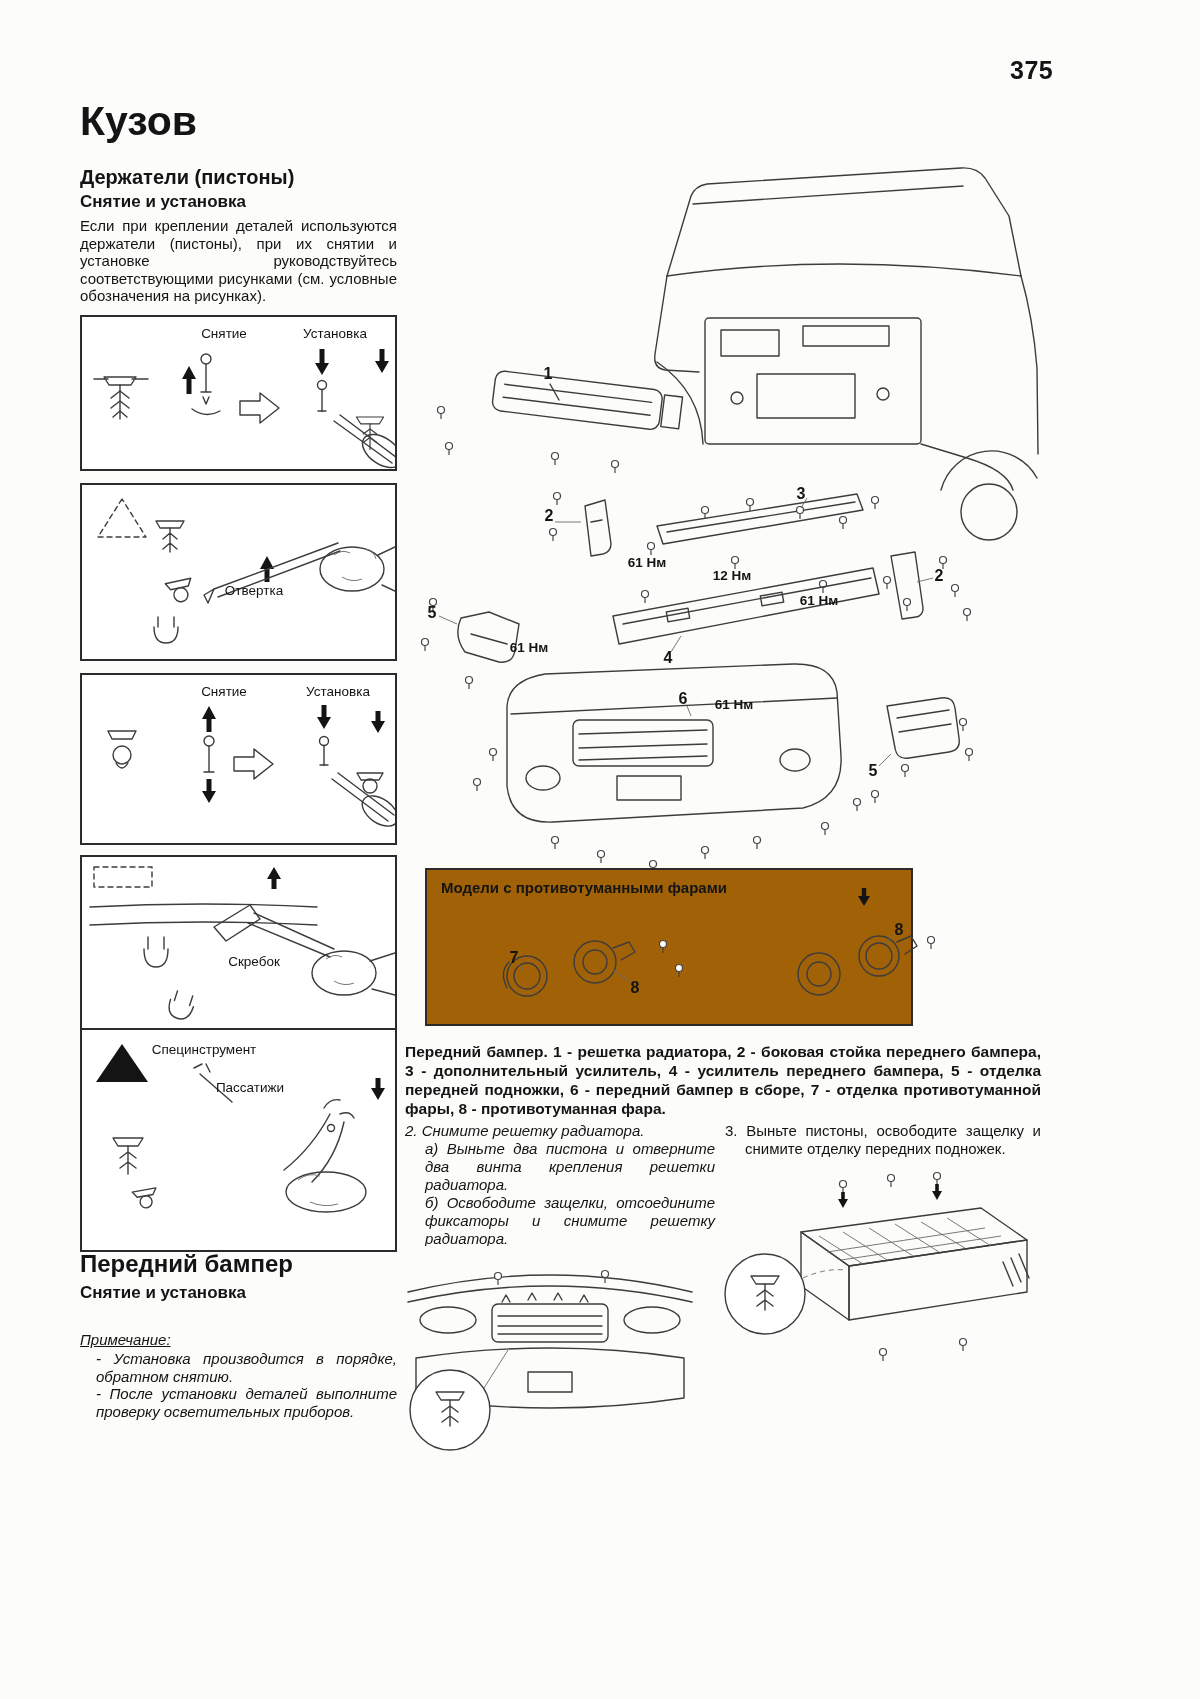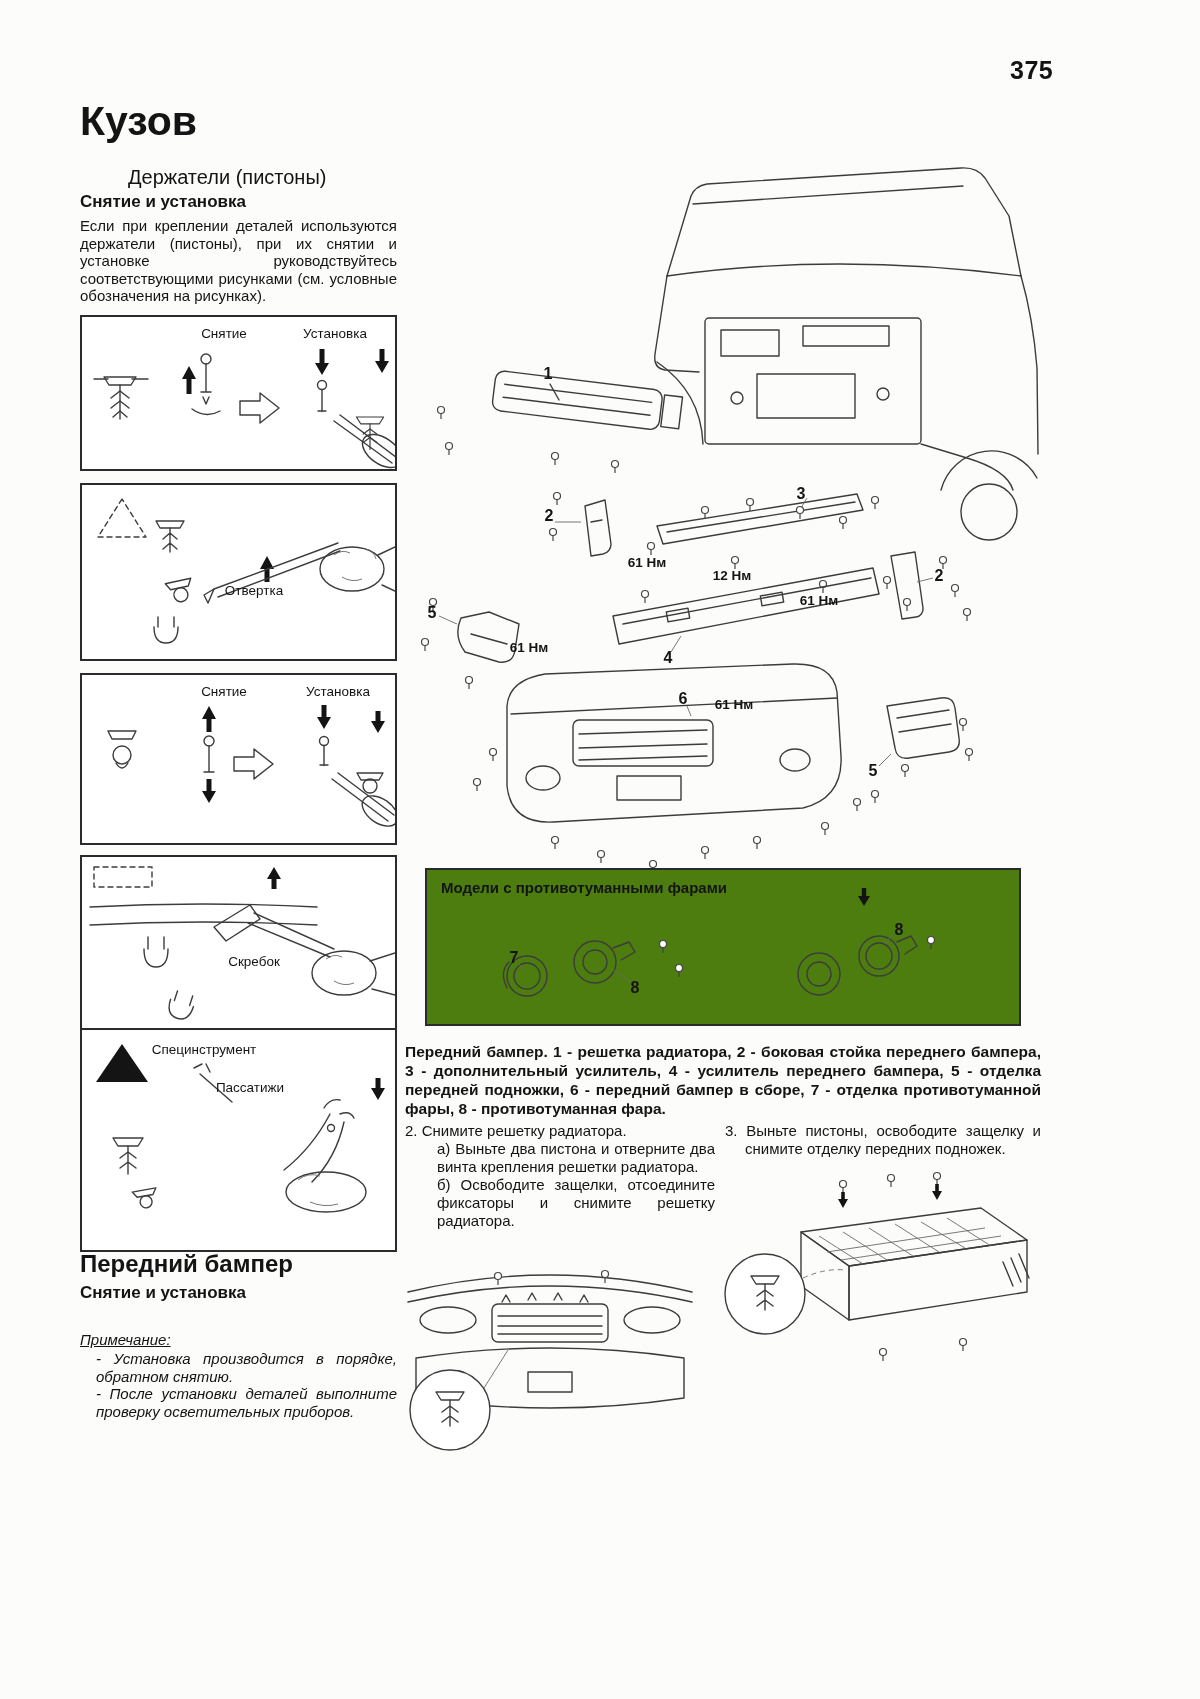--- a/index.html
+++ b/index.html
@@ -2,49 +2,49 @@
 <html><head>
 <meta charset="utf-8">
 <style>
   * { margin:0; padding:0; box-sizing:border-box; }
   html,body { background:#e9e9e9; font-family:"Liberation Sans", sans-serif; color:#141414; }
   .page { position:relative; width:1200px; height:1699px; background:#fcfcfa; margin:0 auto; overflow:hidden; }
 
   .page-number { position:absolute; top:56px; left:986px; font-size:25px; font-weight:bold; letter-spacing:.5px;margin-left:24px; }
   .title { position:absolute; top:98px; left:80px; font-size:41px; font-weight:bold; }
 
-  .h-sec  { position:absolute; left:80px; top:166px; font-size:20px; font-weight:normal;margin-left:48px; }
+  .h-sec  { position:absolute; left:80px; top:166px; font-size:20px; font-weight:bold; }
   .h-sub  { position:absolute; left:80px; top:192px; font-size:17px; font-weight:bold; }
   .intro  { position:absolute; left:80px; top:217px; width:317px; font-size:15px; line-height:17.6px; text-align:justify; }
 
   .figbox { position:absolute; left:80px; width:317px; border:2px solid #2b2b2b; background:#fff; }
   #fig1 { top:315px; height:156px; }
   #fig2 { top:483px; height:178px; }
   #fig3 { top:673px; height:172px; }
   #fig4 { top:855px; height:181px; }
   #fig5 { top:1028px; height:224px;padding-left:24px; }
   .figbox svg { position:absolute; left:0; top:0; }
   .figlabel { position:absolute; font-size:13.5px; transform:translateX(-50%); white-space:nowrap; }
 
   .diagram { position:absolute; left:405px; top:158px; width:635px; height:878px; }
   .diagram > svg { position:absolute; left:0; top:0; }
   .callout { position:absolute; font-size:16px; font-weight:bold; transform:translate(-50%,-50%); }
   .torque  { position:absolute; font-size:13.5px; font-weight:bold; transform:translate(-50%,-50%); white-space:nowrap; }
 
-  .fogbox { position:absolute; left:20px; top:710px; width:596px; height:158px; border:2px solid #2b2b2b; background:#4d7c0f; }
+  .fogbox { position:absolute; left:20px; top:710px; width:488px; height:158px; border:2px solid #2b2b2b; background:#a16207; }
   .fogbox svg { position:absolute; left:0; top:0; }
   .foglabel { position:absolute; left:14px; top:9px; font-size:15px; font-weight:bold; }
 
   .caption { position:absolute; left:405px; top:1042px; width:636px; font-size:15.5px; font-weight:bold; line-height:19px; text-align:justify; }
 
   .stepcol { position:absolute; font-size:15px; line-height:18px; text-align:justify; }
-  #step2col { left:405px; top:1122px; width:310px; }
+  #step2col { left:405px; top:1122px; width:310px;font-style:italic; }
   #step3col { left:725px; top:1122px; width:316px; }
   #step4col { left:725px; top:1384px; width:316px; }
-  .step-sub { margin-left:32px; }
+  .step-sub { margin-left:20px; }
   .hang { padding-left:20px; text-indent:-20px; }
 
   .illus { position:absolute; background:#fcfcfa; }
   #illus-grille { left:400px; top:1246px; width:300px; height:216px; }
   #illus-step   { left:723px; top:1166px; width:318px; height:208px; }
 
   .fbsec { position:absolute; left:80px; top:1250px; width:317px; }
   .fbsec .fb-h   { font-size:24px; font-weight:bold; margin-bottom:5px; }
   .fbsec .fb-sub { font-size:17px; font-weight:bold; margin-bottom:6px; }
   .fbsec .fb-note-label { font-size:15px; font-style:italic; text-decoration:underline; margin-bottom:2px;margin-top:28px; }

